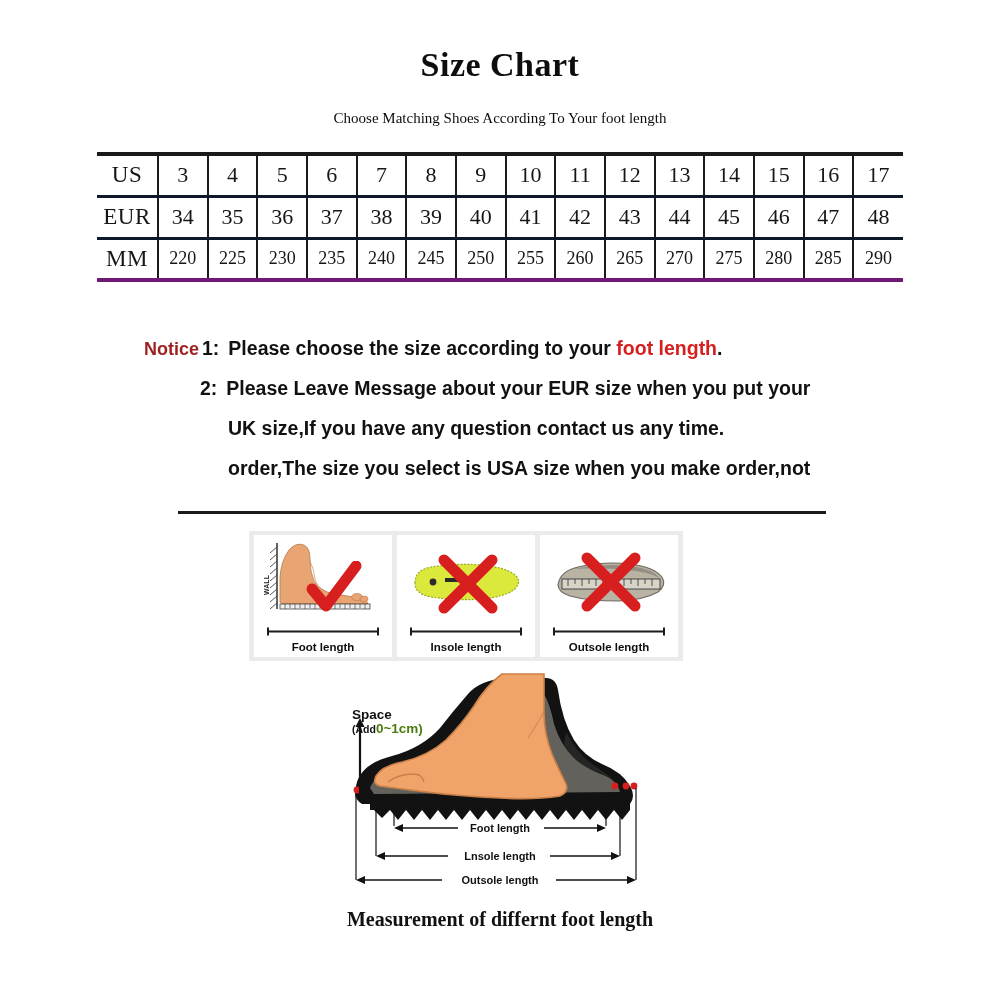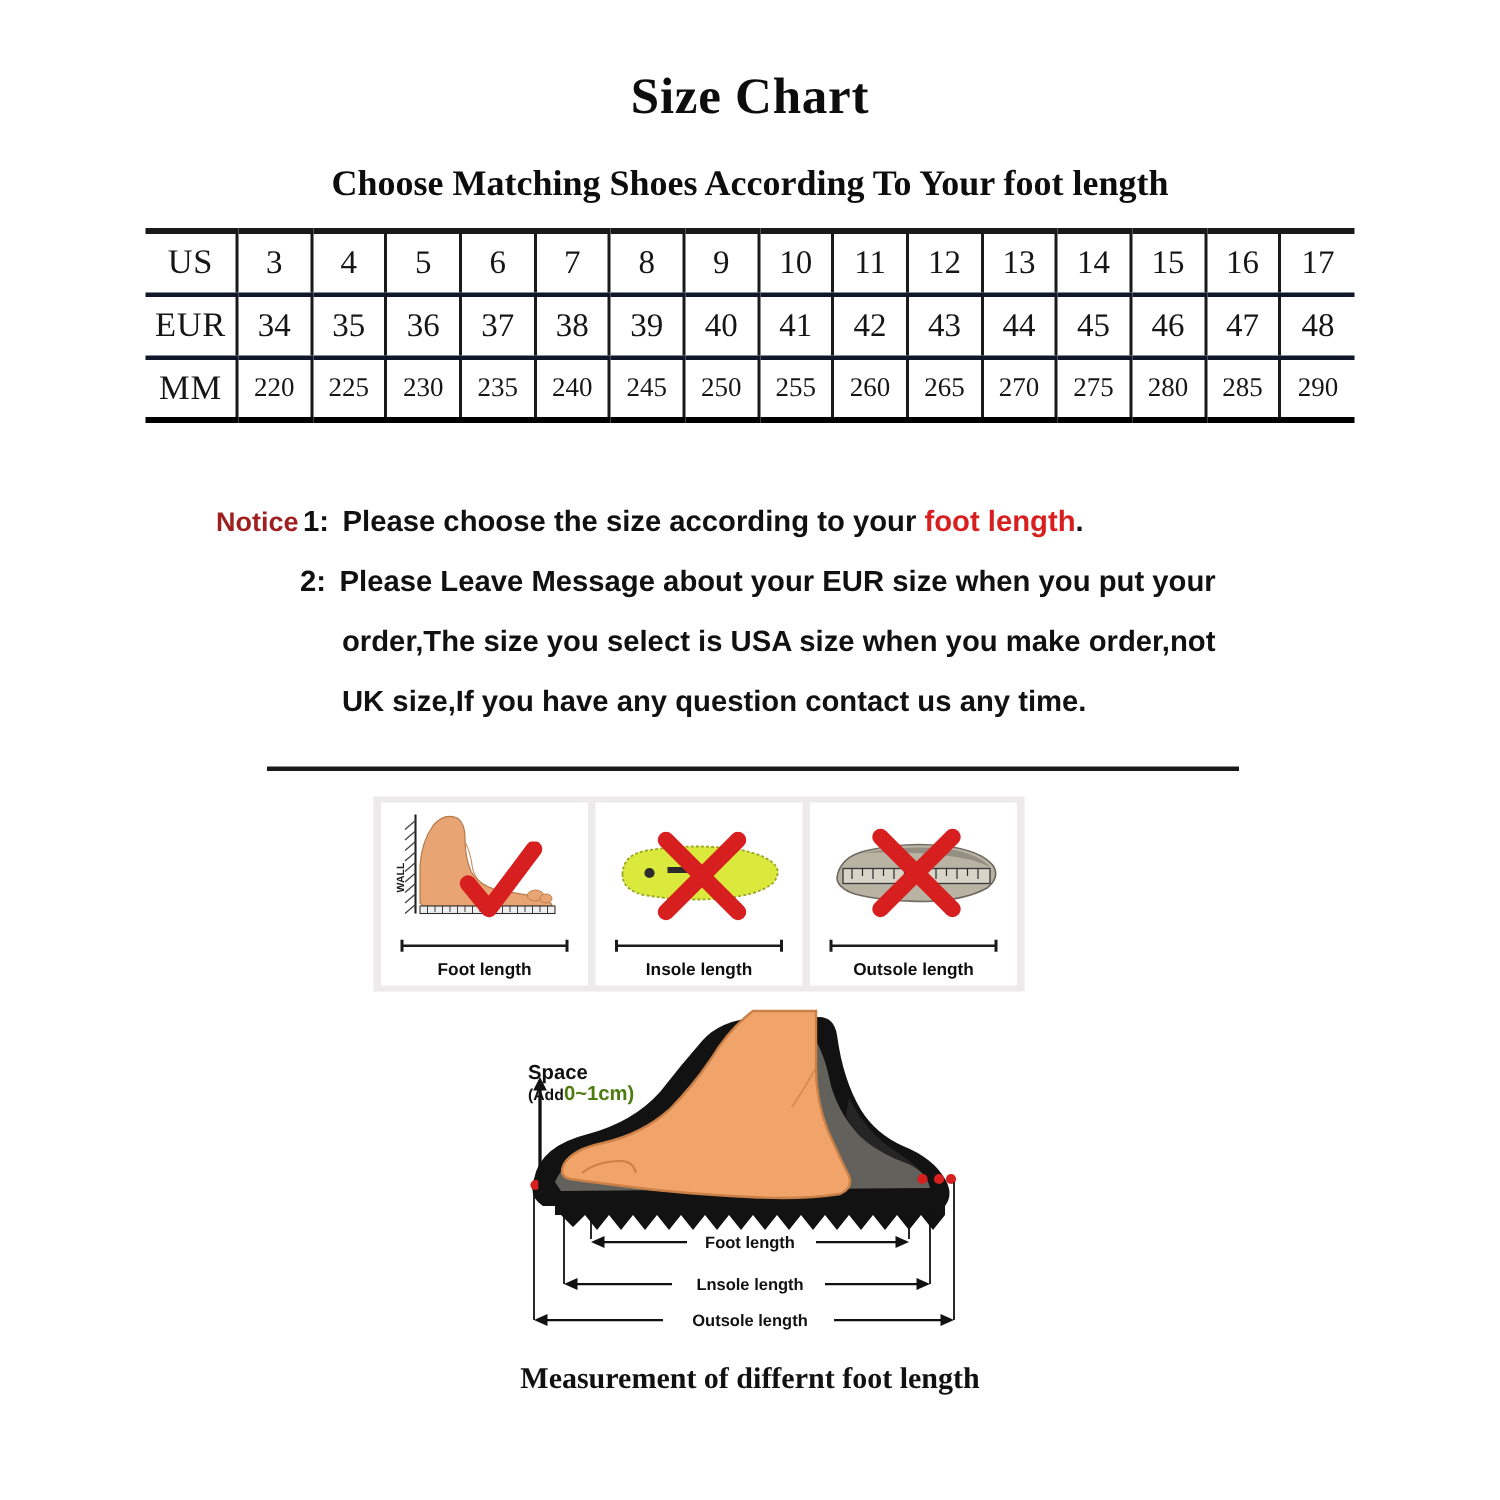--- a/index.html
+++ b/index.html
@@ -36,22 +36,22 @@
     letter-spacing: 0.5px;
     color: #0d0d0d;
   }
   .subtitle {
     position: absolute;
     top: 110px;
     left: 0;
     width: 1000px;
     text-align: center;
     font-family: "Liberation Serif", serif;
-    font-weight: bold;
-    font-size: 24px;
+    font-weight: normal;
+    font-size: 15px;
     color: #0d0d0d;
   }
 
   
   .table-wrap {
     position: absolute;
     top: 152px;
     left: 97px;
     width: 806px;
   }
@@ -66,21 +66,21 @@
     border-left: 2px solid #1a1a1a;
     border-right: 2px solid #1a1a1a;
     text-align: center;
     vertical-align: middle;
     color: #161616;
     background: #ffffff;
     padding: 0;
   }
   table.size-table tr.row-top td { border-top: 4px solid #1a1a1a; }
   table.size-table tr td { border-bottom: 3px solid #0f172a; }
-  table.size-table tr.row-bottom td { border-bottom: 4px solid #000000; }
+  table.size-table tr.row-bottom td { border-bottom: 4px solid #701a75; }
   table.size-table td.lbl {
     width: 60px;
     border-left: none;
     font-size: 23px;
     letter-spacing: 0.5px;
   }
   table.size-table td.val { font-size: 22px; }
   table.size-table td.val-sm { font-size: 18px; }
   table.size-table td.last { border-right: none; }
 
@@ -275,24 +275,24 @@
   </div>
 
   <div class="notice">
     <div class="line">
       <span class="word-notice">Notice</span><span class="num">1:</span><span>Please choose the size according to your </span><span class="hl">foot length</span><span>.</span>
     </div>
     <div class="line ind1">
       <span class="num">2:</span><span>Please Leave Message about your EUR size when you put your</span>
     </div>
     <div class="line ind2">
+      <span>UK size,If you have any question  contact us any time.</span>
+    </div>
+    <div class="line ind2">
       <span>order,The size you select is USA size when you make order,not</span>
-    </div>
-    <div class="line ind2">
-      <span>UK size,If you have any question  contact us any time.</span>
     </div>
   </div>
 
   <div class="divider"></div>
 
   <div class="panels">
 
     <div class="panel">
       <div class="art">
         <svg viewBox="0 0 130 82" width="100%" height="100%" preserveAspectRatio="xMidYMid meet">

